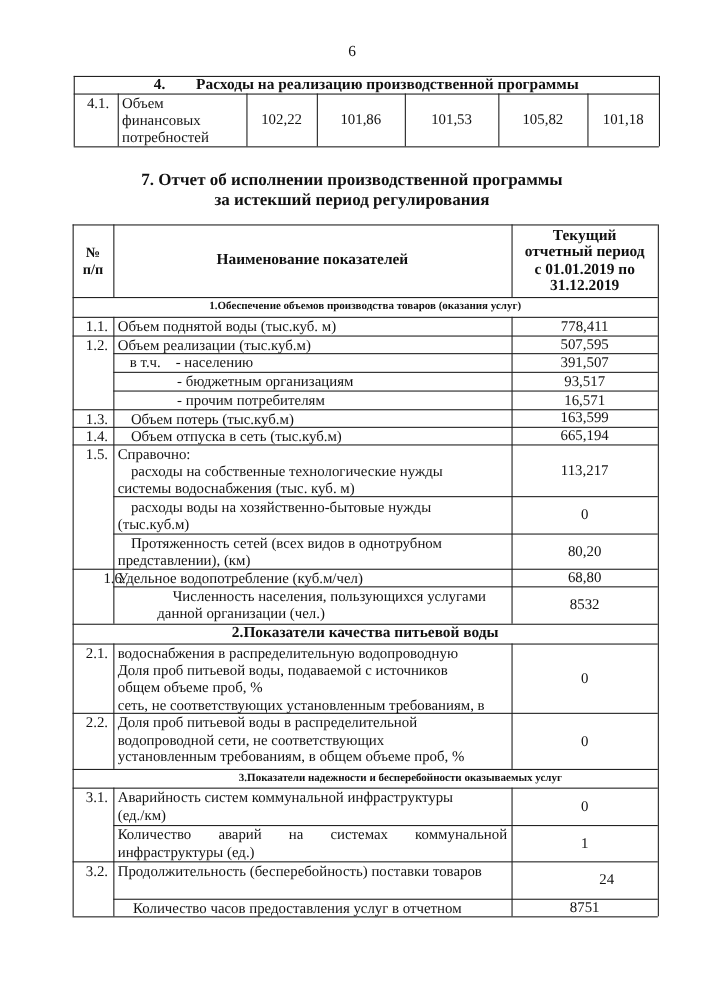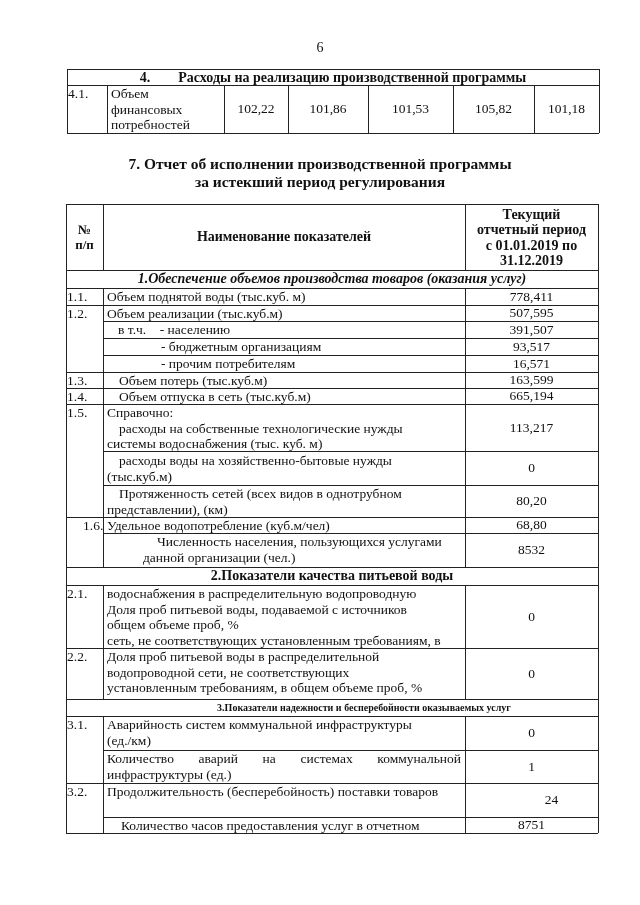--- a/index.html
+++ b/index.html
@@ -6,21 +6,21 @@
   body { width:640px; height:905px; position:relative; overflow:hidden;
          font-family:"Liberation Serif", serif; color:#111; }
   .abs { position:absolute; }
   .page-num { left:0; width:640px; top:40px; text-align:center; font-size:14px; }
   .hline { position:absolute; height:0; border-top:1px solid #222; }
   .vline { position:absolute; width:0; border-left:1px solid #222; }
   .cell { position:absolute; font-size:13.5px; line-height:15.5px; box-sizing:border-box; }
   .center { text-align:center; display:flex; align-items:center; justify-content:center; }
   .bold { font-weight:bold; }
   .title { left:0; width:640px; text-align:center; font-weight:bold; font-size:15.5px; line-height:18px; }
-  .num { padding-left:1px; }
+  .num { padding-left:12px; }
   .txt { padding-left:4px; padding-right:4px; }
   .justify { text-align:justify; text-align-last:justify; }
 </style>
 </head>
 <body>
 
 <div class="abs page-num">6</div>
 
 <div>
   <div class="hline" style="left:67px;width:532px;top:69px;"></div>
@@ -98,21 +98,21 @@
     <div>п/п</div>
   </div>
   <div class="cell center bold" style="left:103px;width:362px;top:204px;height:66px;font-size:14px;">Наименование показателей</div>
   <div class="cell center bold" style="left:465px;width:133px;top:205px;height:65px;flex-direction:column;font-size:14px;line-height:15.5px;">
     <div>Текущий</div>
     <div>отчетный период</div>
     <div>с 01.01.2019 по</div>
     <div>31.12.2019</div>
   </div>
 
-  <div class="cell center bold" style="left:66px;width:532px;top:270px;height:18px;font-size:14px;font-style:italic;">1.Обеспечение объемов производства товаров (оказания услуг)</div>
+  <div class="cell center bold" style="left:66px;width:532px;top:270px;height:18px;font-size:10px;">1.Обеспечение объемов производства товаров (оказания услуг)</div>
 
   <div class="cell num" style="left:66px;width:37px;top:289px;">1.1.</div>
   <div class="cell txt" style="left:103px;width:362px;top:289px;">Объем поднятой воды (тыс.куб. м)</div>
   <div class="cell center" style="left:465px;width:133px;top:288px;height:17px;">778,411</div>
 
   <div class="cell num" style="left:66px;width:37px;top:306px;">1.2.</div>
   <div class="cell txt" style="left:103px;width:362px;top:306px;">Объем реализации (тыс.куб.м)</div>
   <div class="cell center" style="left:465px;width:133px;top:305px;height:16px;">507,595</div>
 
   <div class="cell" style="left:118px;width:340px;top:322px;white-space:pre;">в т.ч.    - населению</div>

